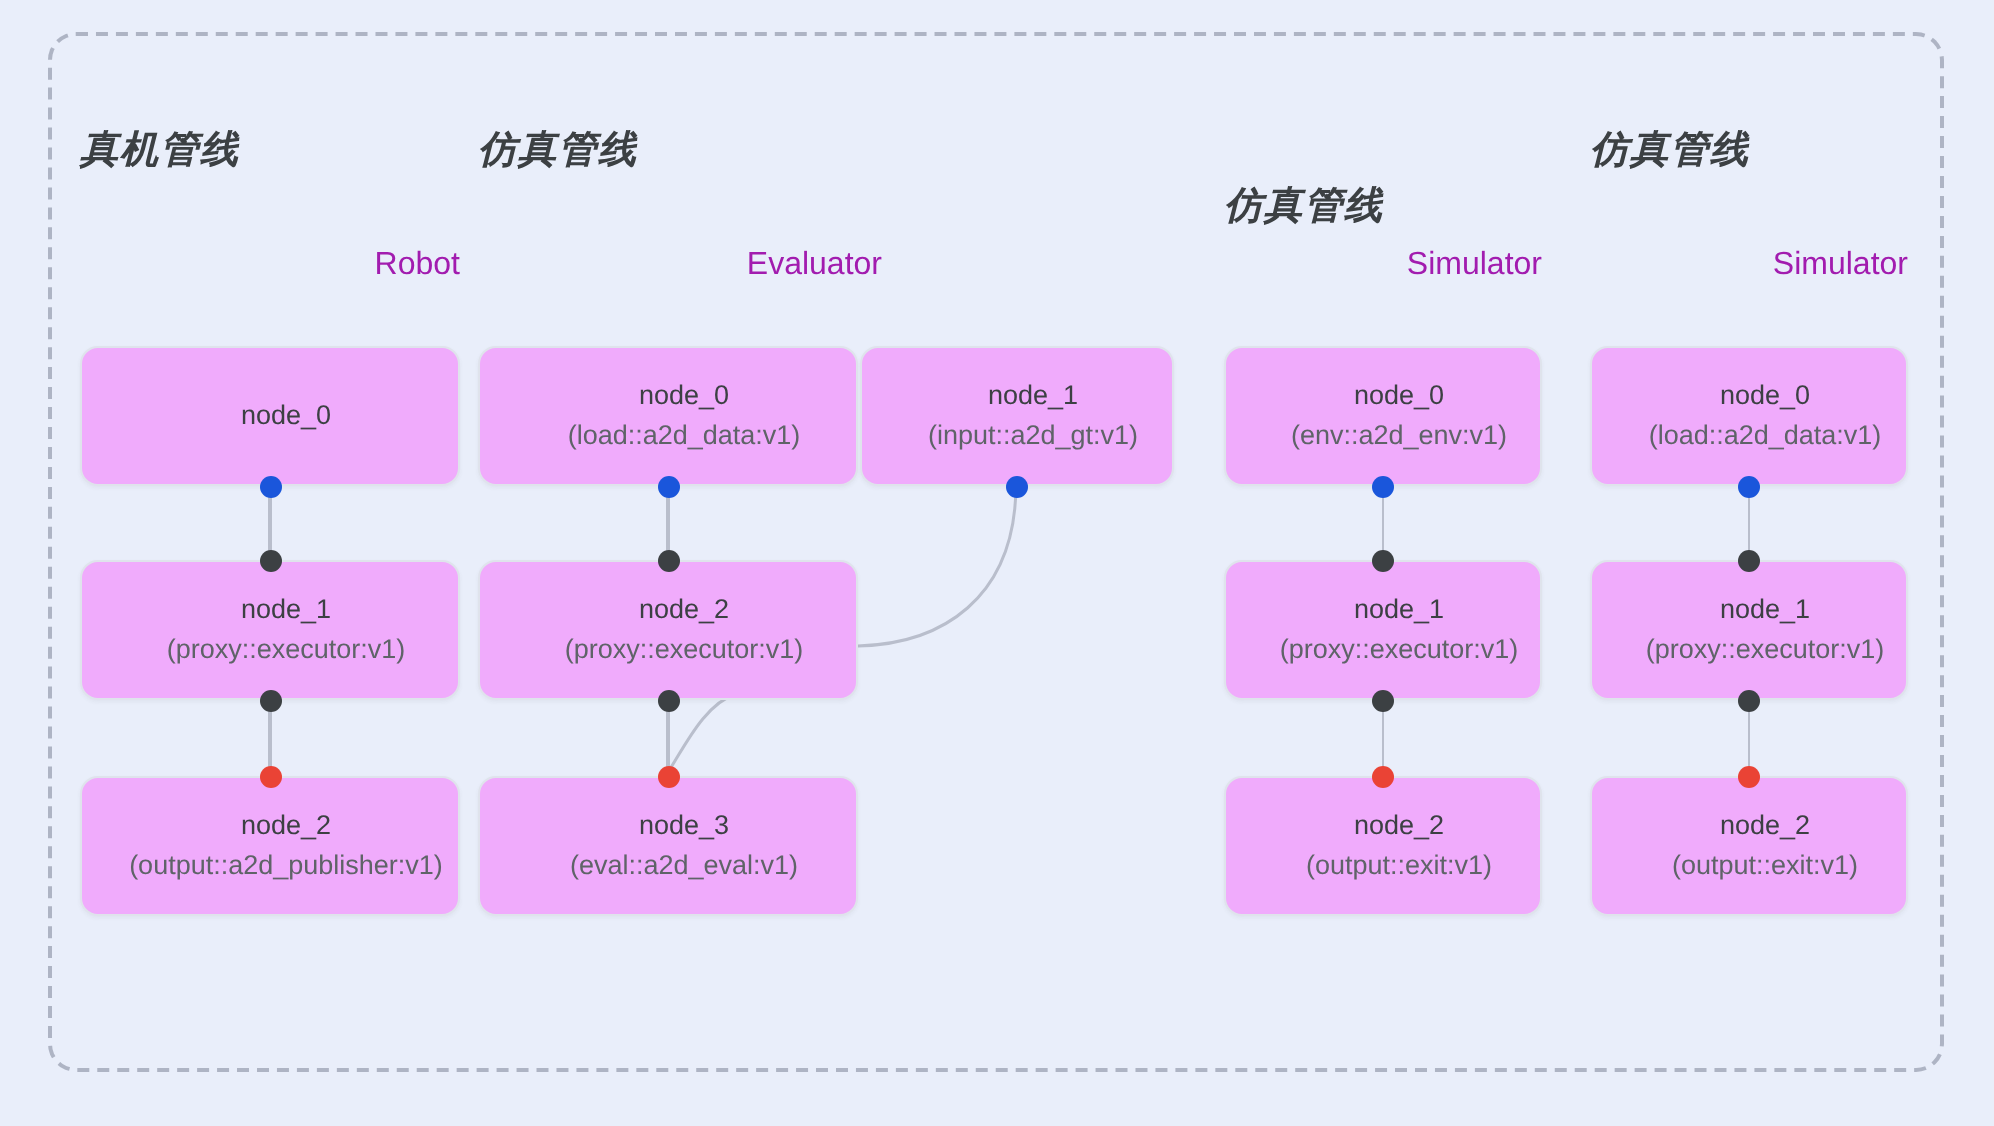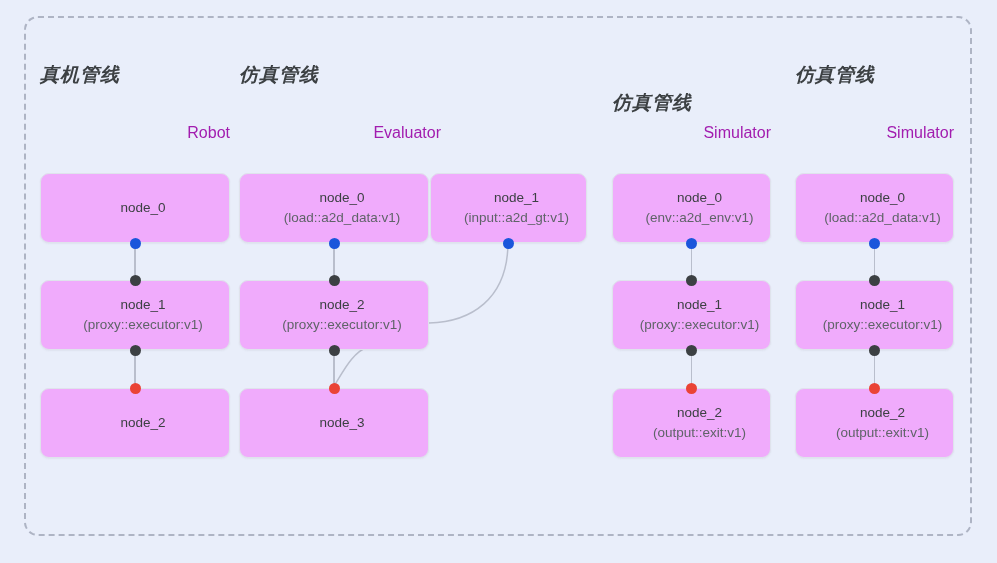--- a/index.html
+++ b/index.html
@@ -111,39 +111,41 @@
       <div class="col-title-en" style="left: 40px; top: 124px; width: 190px;">Robot</div>
       <div class="node-box" style="left: 40px; top: 173px; width: 190px; height: 70px;">
         <div class="node-id">node_0</div>
       </div>
       <div class="node-box" style="left: 40px; top: 280px; width: 190px; height: 70px;">
         <div class="node-id">node_1</div>
         <div class="node-type">(proxy::executor:v1)</div>
       </div>
       <div class="node-box" style="left: 40px; top: 388px; width: 190px; height: 70px;">
         <div class="node-id">node_2</div>
+        <div class="node-type">(output::a2d_publisher:v1)</div>
       </div>
       <div class="vlink" style="left: 134.25px; top: 243px; height: 37px;"></div>
       <div class="vlink" style="left: 134.25px; top: 350px; height: 38px;"></div>
       <div class="port port-blue" style="left: 129.5px; top: 237.5px;"></div>
       <div class="port port-black" style="left: 129.5px; top: 274.5px;"></div>
       <div class="port port-black" style="left: 129.5px; top: 344.5px;"></div>
       <div class="port port-red" style="left: 129.5px; top: 382.5px;"></div>
       <div class="col-title-cn" style="left: 239px; top: 62px; width: 190px;">仿真管线</div>
       <div class="col-title-en" style="left: 251px; top: 124px; width: 190px;">Evaluator</div>
       <div class="node-box" style="left: 239px; top: 173px; width: 190px; height: 70px;">
         <div class="node-id">node_0</div>
         <div class="node-type">(load::a2d_data:v1)</div>
       </div>
       <div class="node-box" style="left: 239px; top: 280px; width: 190px; height: 70px;">
         <div class="node-id">node_2</div>
         <div class="node-type">(proxy::executor:v1)</div>
       </div>
       <div class="node-box" style="left: 239px; top: 388px; width: 190px; height: 70px;">
         <div class="node-id">node_3</div>
+        <div class="node-type">(eval::a2d_eval:v1)</div>
       </div>
       <div class="vlink" style="left: 333.25px; top: 243px; height: 37px;"></div>
       <div class="vlink" style="left: 333.25px; top: 350px; height: 38px;"></div>
       <div class="port port-blue" style="left: 328.5px; top: 237.5px;"></div>
       <div class="port port-black" style="left: 328.5px; top: 274.5px;"></div>
       <div class="port port-black" style="left: 328.5px; top: 344.5px;"></div>
       <div class="port port-red" style="left: 328.5px; top: 382.5px;"></div>
       <div class="node-box" style="left: 430px; top: 173px; width: 157px; height: 70px;">
         <div class="node-id">node_1</div>
         <div class="node-type">(input::a2d_gt:v1)</div>

